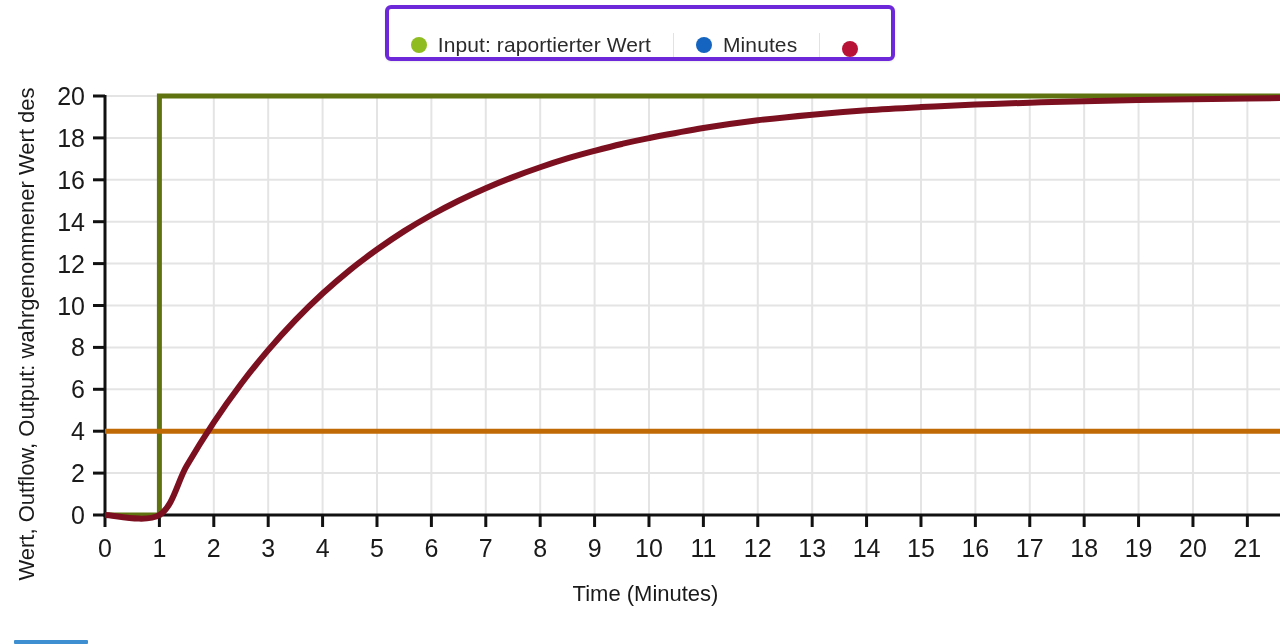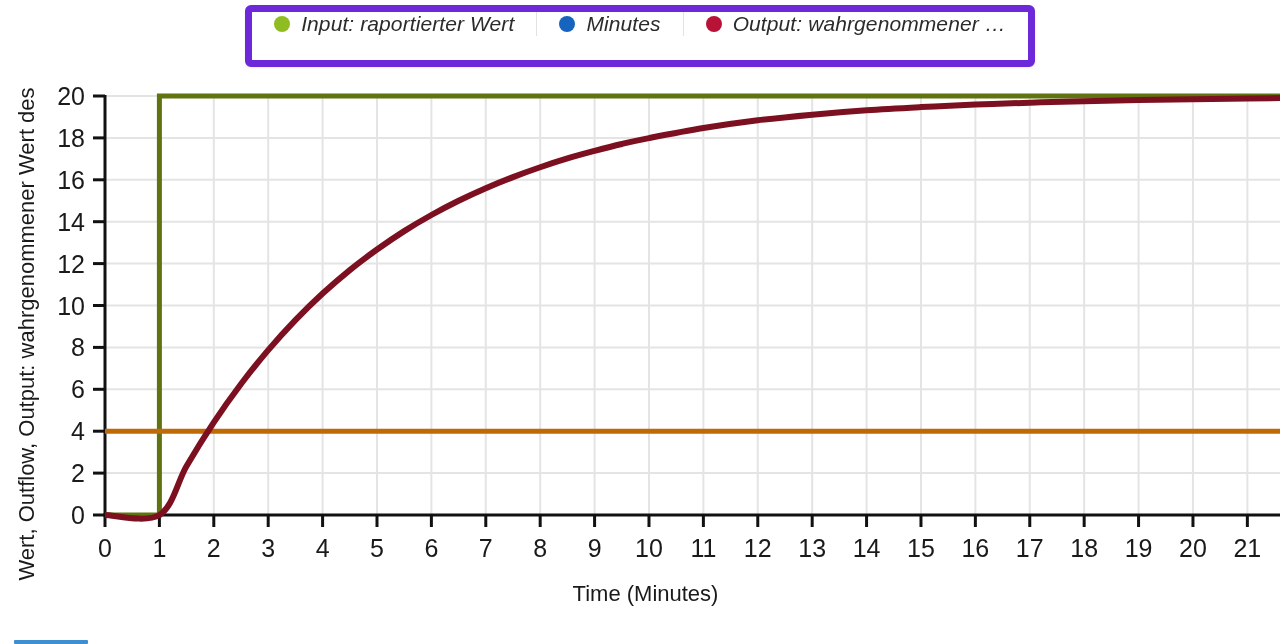--- a/index.html
+++ b/index.html
@@ -22,30 +22,29 @@
     left: 0; top: 0;
     width: 1280px;
     height: 62px;
     display: flex;
     align-items: flex-start;
     justify-content: center;
     pointer-events: none;
   }
   #legend-box {
     display: flex;
-    align-items: flex-start;
+    align-items: flex-end;
     background: #ffffff;
-    border: 7px solid #6d28d9;
+    border: 4px solid #6d28d9;
     border-radius: 6px;
     box-shadow: 0 1px 2px rgba(0,0,0,0.08);
     height: 48px;
     margin-top: 5px;
     overflow: hidden;
     pointer-events: auto;
-    font-style: italic;
   }
   .legend-item {
     display: flex;
     align-items: center;
     padding: 0 22px;
     border-right: 1px solid #e2e2e2;
     white-space: nowrap;
     cursor: pointer;
     background: #ffffff;
   }
@@ -109,21 +108,20 @@
     <div class="legend-item">
       <span class="legend-dot" style="background: rgb(143, 188, 32);"></span>
       <span class="legend-label">Input: raportierter Wert</span>
     </div>
     <div class="legend-item">
       <span class="legend-dot" style="background: rgb(21, 101, 192);"></span>
       <span class="legend-label">Minutes</span>
     </div>
     <div class="legend-item">
       <span class="legend-dot" style="background: rgb(184, 18, 55);"></span>
-      <span class="legend-label">Output: wahrgenommener …</span>
     </div>
   </div>
 </div>
 
 <div id="chart-area">
   <svg id="plot-svg" width="1280" height="582" viewBox="0 0 1280 582">
     <g id="g-grid">
         <line x1="159.39814814814815" y1="34" x2="159.39814814814815" y2="453" stroke="#e4e4e4" stroke-width="2"></line>
         <line x1="213.7962962962963" y1="34" x2="213.7962962962963" y2="453" stroke="#e4e4e4" stroke-width="2"></line>
         <line x1="268.19444444444446" y1="34" x2="268.19444444444446" y2="453" stroke="#e4e4e4" stroke-width="2"></line>

